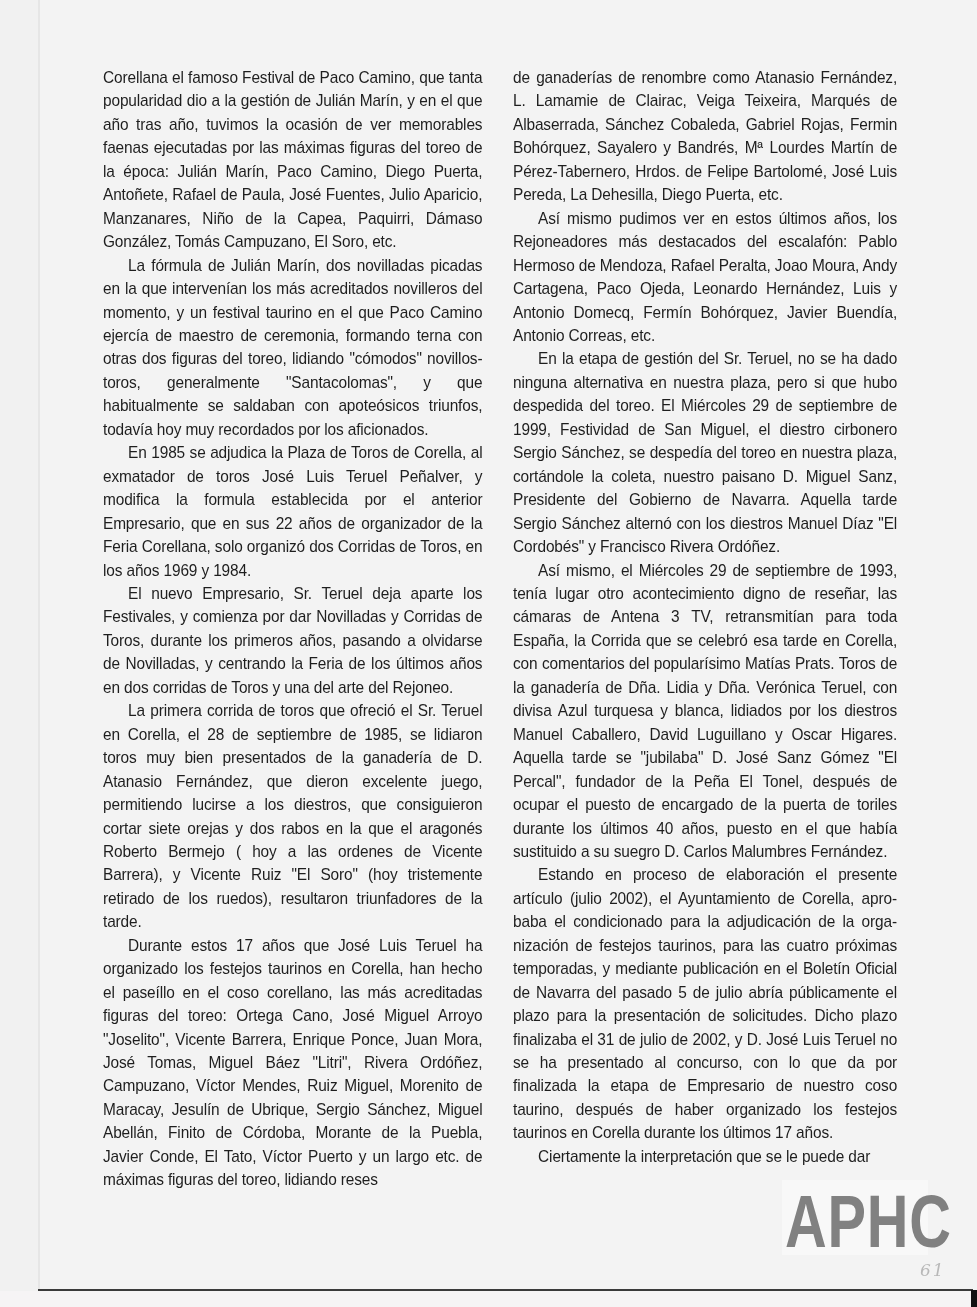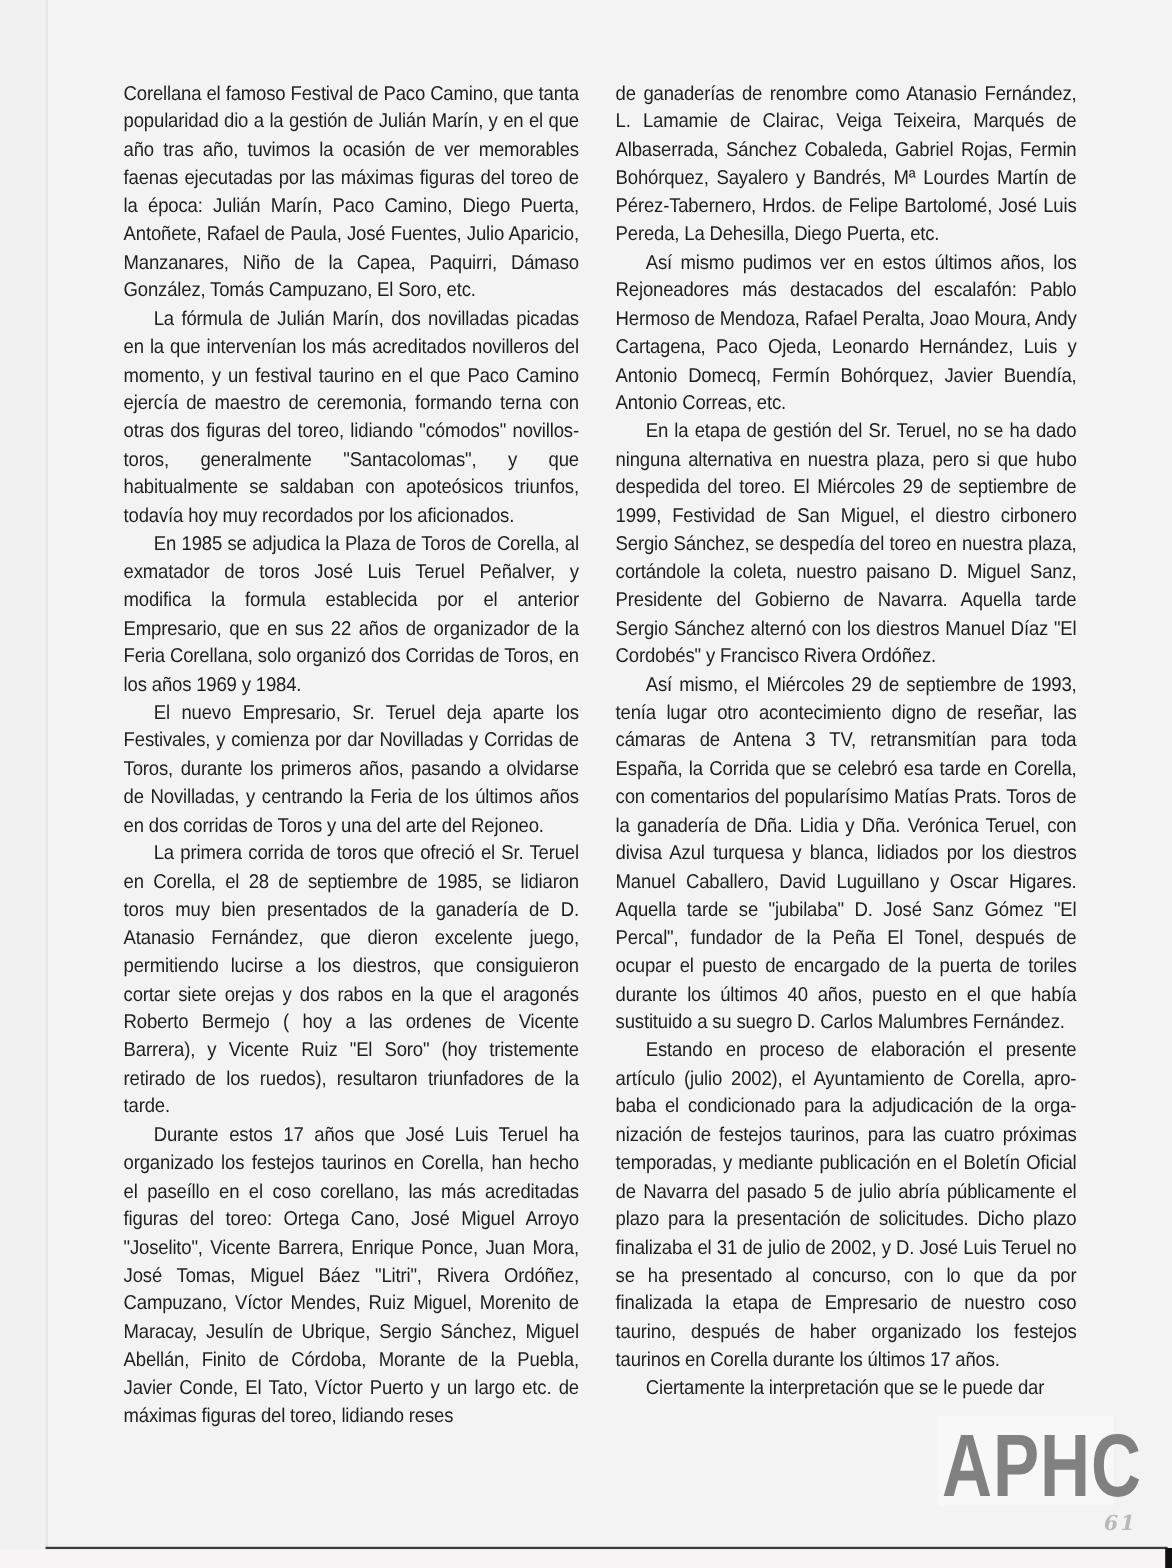--- a/index.html
+++ b/index.html
@@ -104,21 +104,20 @@
     }
     .page-number {
       position: absolute;
       left: 920px;
       top: 1260px;
       font-family: "DejaVu Serif", serif;
       font-size: 17px;
       color: #b8b8b8;
       letter-spacing: 2px;
       font-style: italic;
-      font-weight: bold;
     }
   </style>
 </head>
 <body>
 
 <div class="page-edge-left"></div>
 <div class="page-sheet"></div>
 
 <div class="column col-left">
   <p class="para no-indent">Corellana el famoso Festival de Paco Camino, que tanta popularidad dio a la gestión de Julián Marín, y en el que año tras año, tuvimos la ocasión de ver memo­rables faenas ejecutadas por las máximas figuras del toreo de la época: Julián Marín, Paco Camino, Diego Puerta, Antoñete, Rafael de Paula, José Fuentes, Julio Aparicio, Manzanares, Niño de la Capea, Paquirri, Dámaso González, Tomás Campuzano, El Soro, etc.</p>

